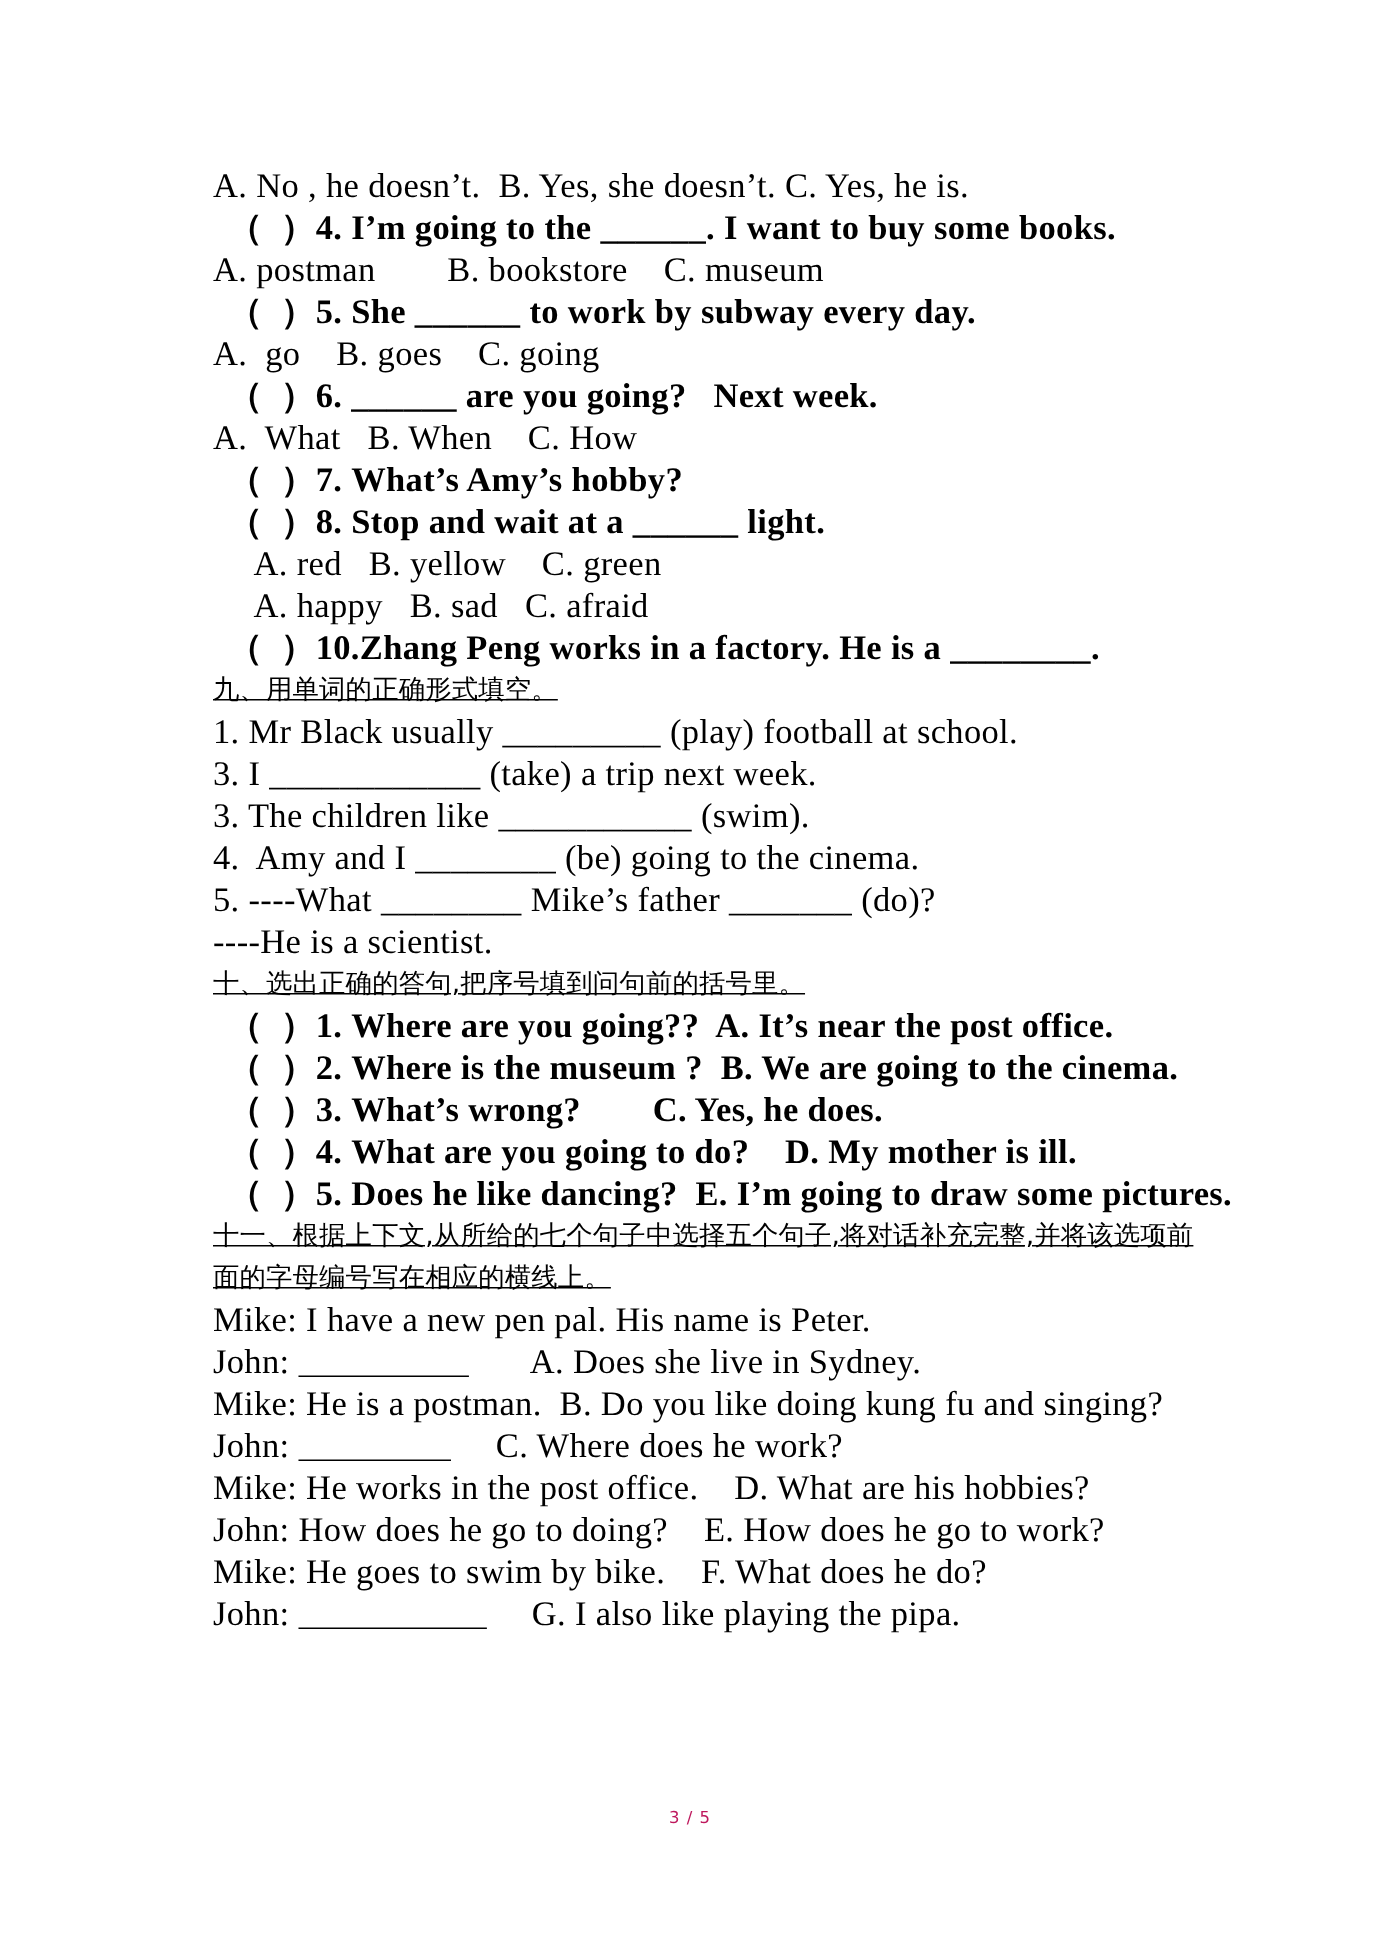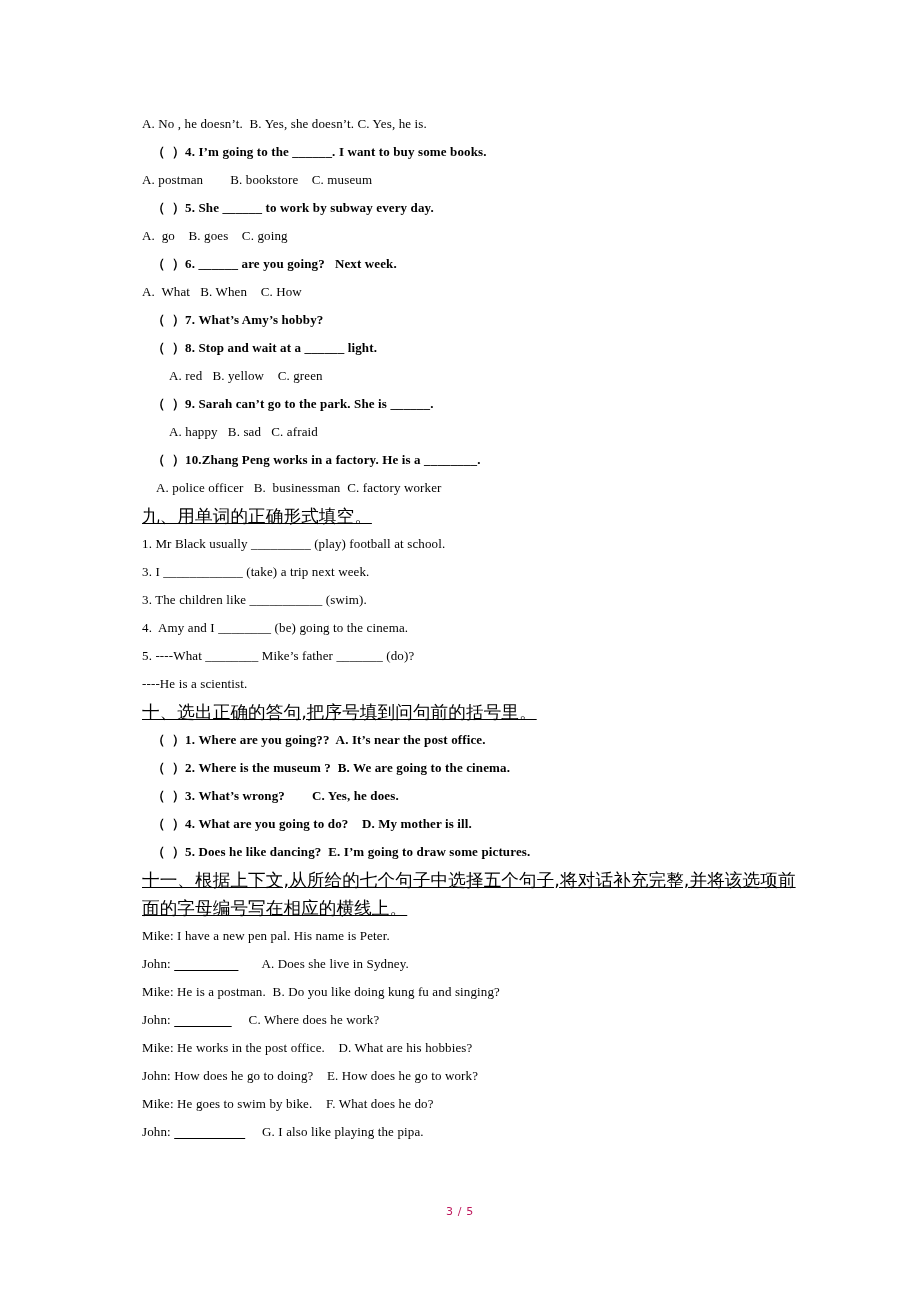--- a/index.html
+++ b/index.html
@@ -26,21 +26,21 @@
   }
 
   .body-block {
     position: absolute;
     left: 142px;
     top: 110px;
     width: 700px;
   }
 
   .line {
-    font-size: 13px;
+    font-size: 23px;
     line-height: 28px;
     white-space: pre;
     letter-spacing: 0.01em;
   }
 
   
   .ind0  { padding-left: 0px; }
   .ind1  { padding-left: 10px; font-weight: bold; }
   .ind2  { padding-left: 27px; }
   .ind3  { padding-left: 14px; }
@@ -91,25 +91,23 @@
     <div class="line ind0">A.  go    B. goes    C. going</div>
 
     <div class="line ind1">（  ）6. ______ are you going?   Next week.</div>
     <div class="line ind0">A.  What   B. When    C. How</div>
 
     <div class="line ind1">（  ）7. What’s Amy’s hobby?</div>
 
     <div class="line ind1">（  ）8. Stop and wait at a ______ light.</div>
     <div class="line ind2">A. red   B. yellow    C. green</div>
 
-    <div class="line ind1">（  ）9. Sarah can’t go to the park. She is ______.</div>
     <div class="line ind2">A. happy   B. sad   C. afraid</div>
 
     <div class="line ind1">（  ）10.Zhang Peng works in a factory. He is a ________.</div>
-    <div class="line ind3">A. police officer   B.  businessman  C. factory worker</div>
 
     <div class="line cn ind0">九、用单词的正确形式填空。</div>
     <div class="line ind0">1. Mr Black usually _________ (play) football at school.</div>
     <div class="line ind0">3. I ____________ (take) a trip next week.</div>
     <div class="line ind0">3. The children like ___________ (swim).</div>
     <div class="line ind0">4.  Amy and I ________ (be) going to the cinema.</div>
     <div class="line ind0">5. ----What ________ Mike’s father _______ (do)?</div>
     <div class="line ind0">----He is a scientist.</div>
 
     <div class="line cn ind0">十、选出正确的答句,把序号填到问句前的括号里。</div>

